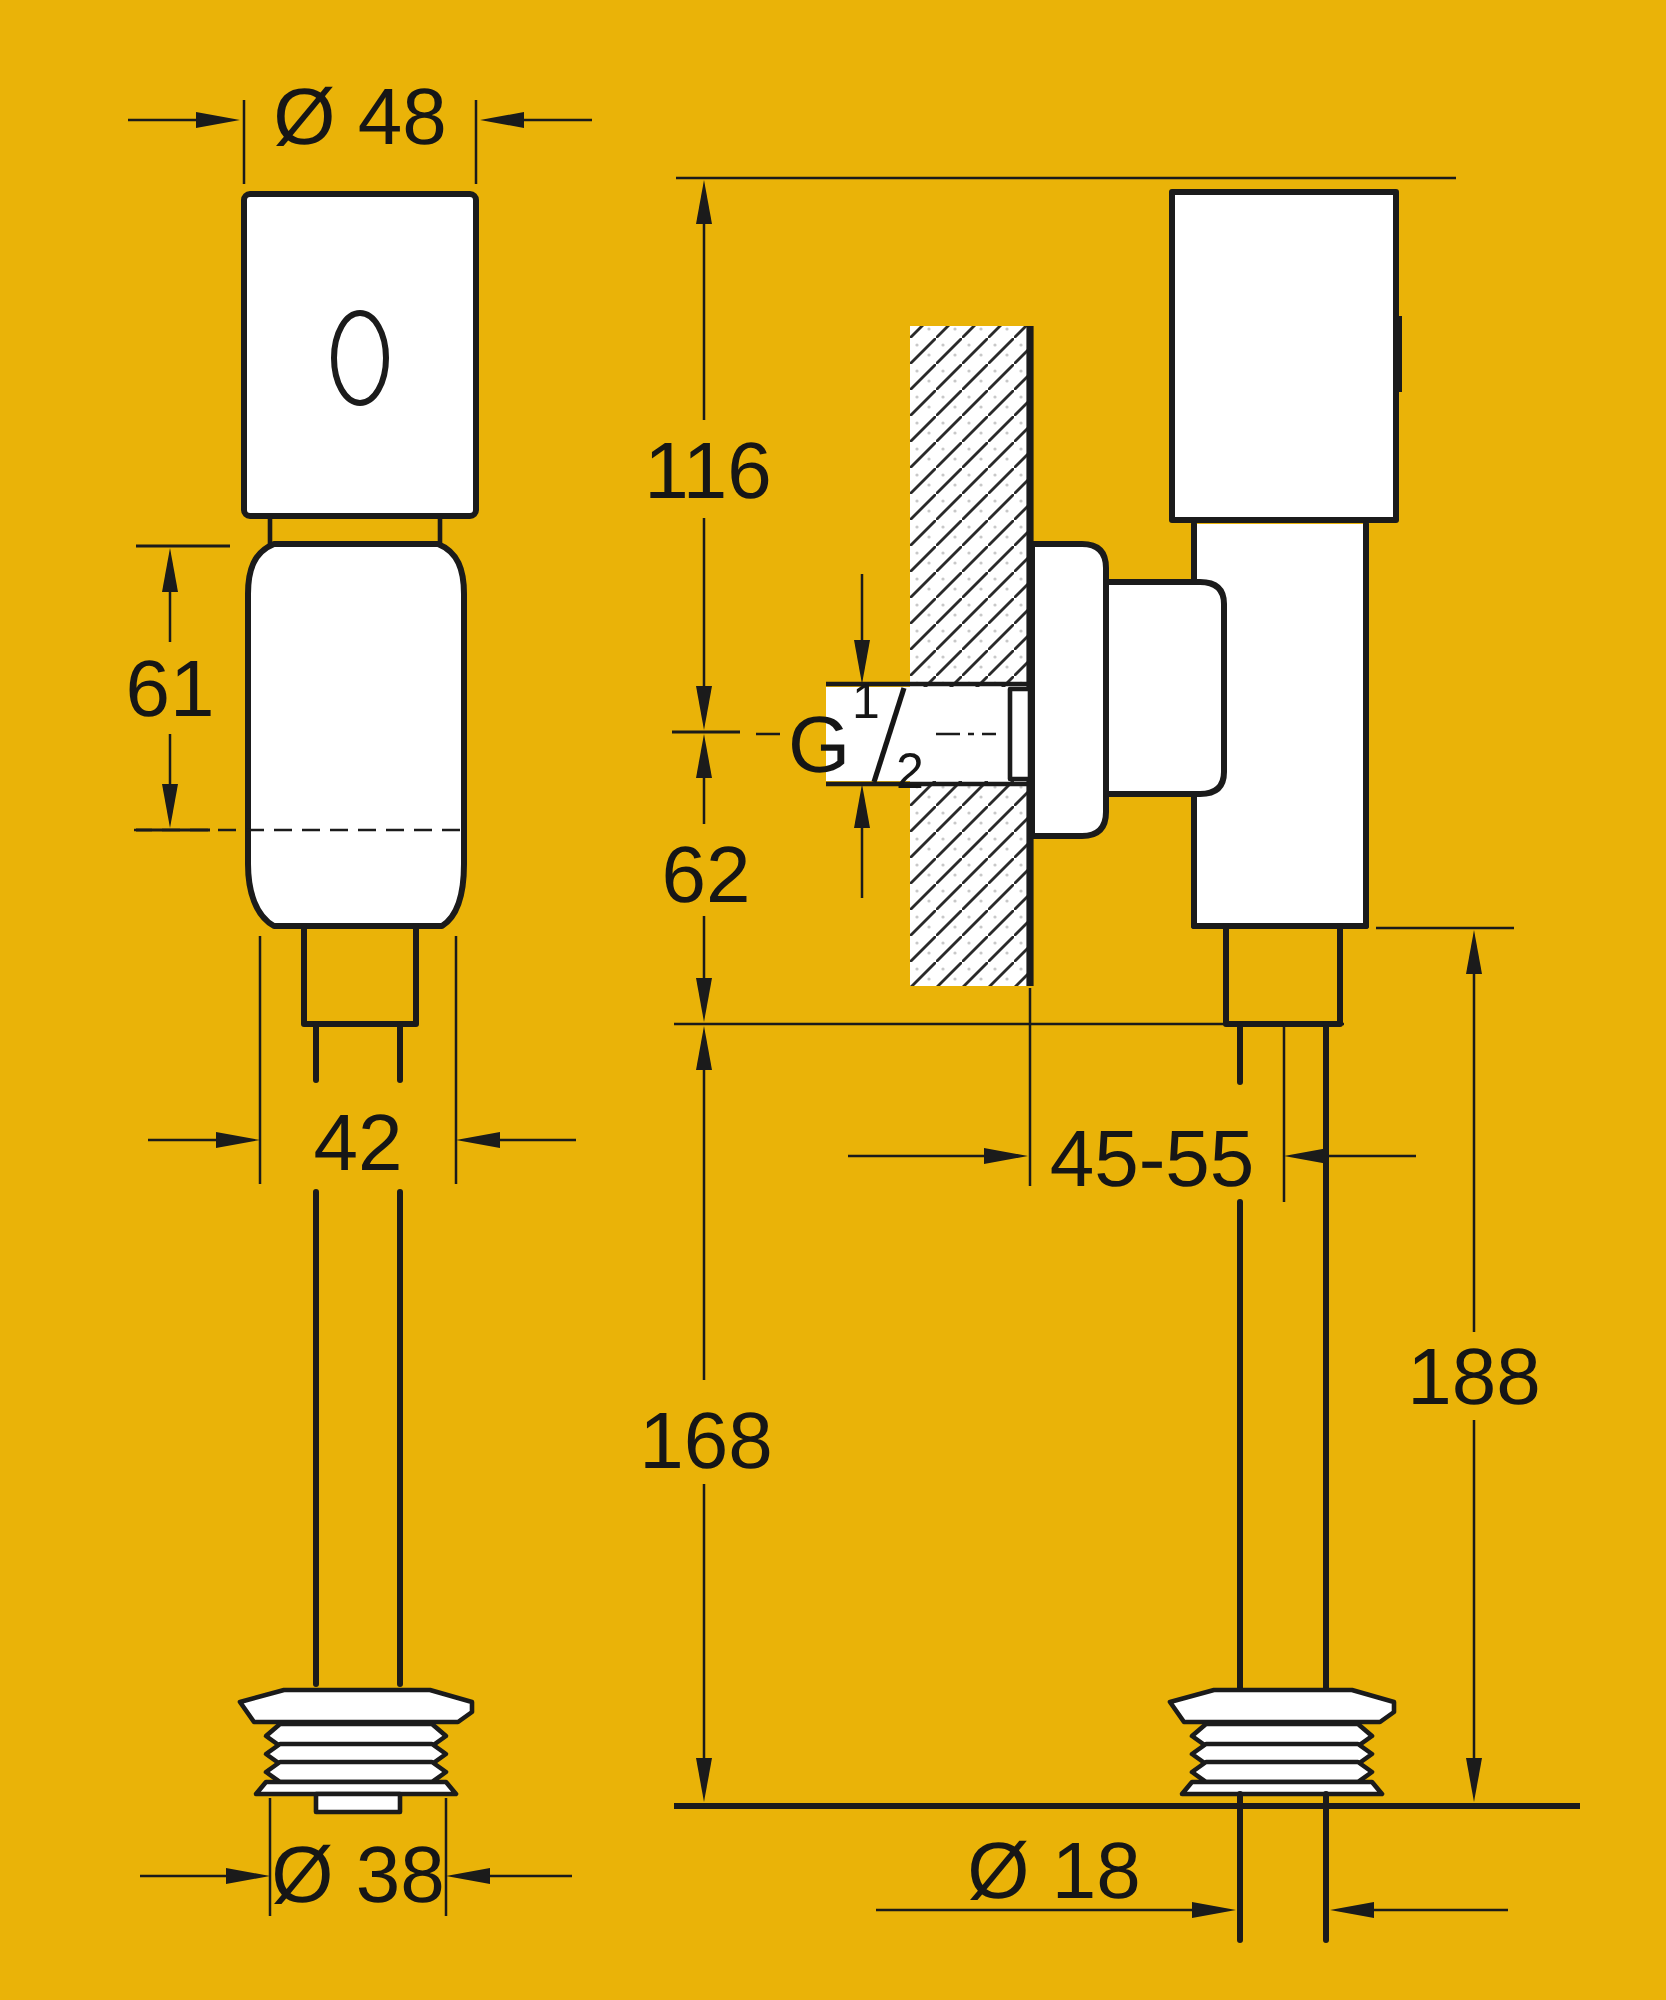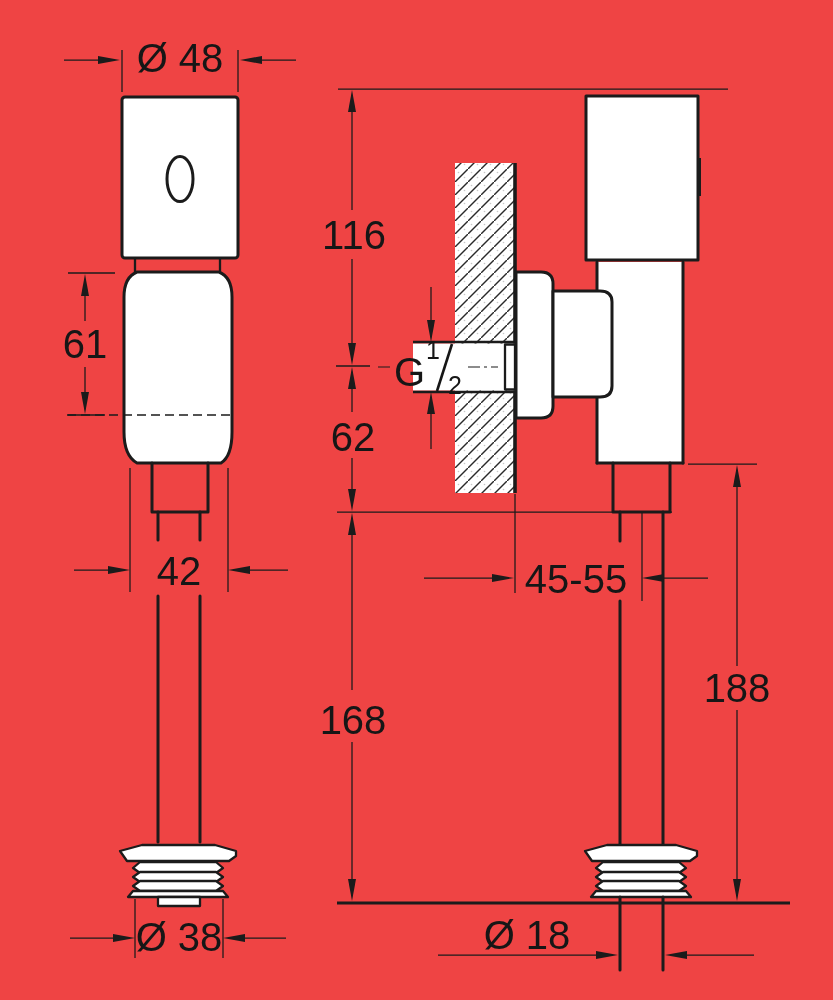--- a/index.html
+++ b/index.html
@@ -1,16 +1,16 @@
 <!DOCTYPE html>
 <html><head>
 <meta charset="utf-8">
 <style>
   html,body{margin:0;padding:0;background:#ffffff;}
-  .stage{width:833px;height:1000px;position:relative;background:#ef4444;overflow:hidden;}
+  .stage{width:833px;height:1000px;position:relative;background:#eab308;overflow:hidden;}
   svg{display:block;}
   
   .s3   {stroke:#1b1b1b;stroke-width:3;fill:none;stroke-linejoin:round;stroke-linecap:round;}
   .s3w  {stroke:#1b1b1b;stroke-width:3;fill:#ffffff;stroke-linejoin:round;}
   .s25  {stroke:#1b1b1b;stroke-width:2.3;fill:none;stroke-linejoin:round;}
   .s25w {stroke:#1b1b1b;stroke-width:2.3;fill:#ffffff;stroke-linejoin:round;}
   .wall {stroke:#1b1b1b;stroke-width:3.6;fill:none;}
   
   .thin {stroke:#1b1b1b;stroke-width:1.25;fill:none;}
   .tick {stroke:#1b1b1b;stroke-width:1.6;fill:none;}

